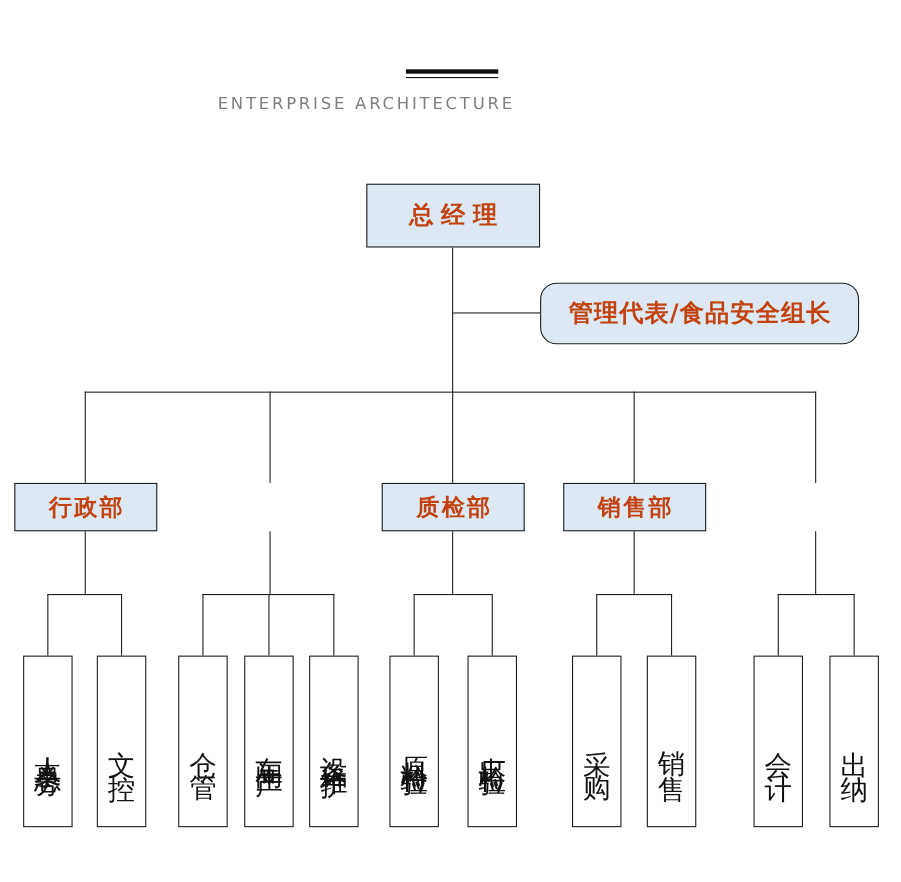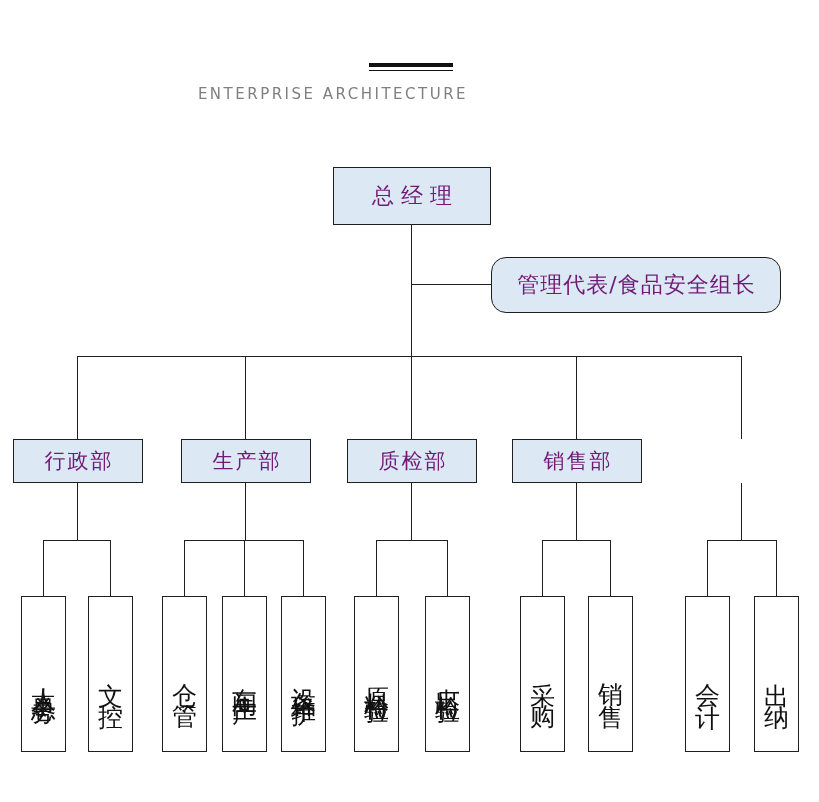--- a/index.html
+++ b/index.html
@@ -24,21 +24,21 @@
     border-top:4px solid #111;border-bottom:1.5px solid #111;
   }
   .page-subtitle{
     position:absolute;left:0;top:85px;width:666px;text-align:center;
     font-size:15px;letter-spacing:2.5px;color:var(--subtitle);
   }
   .box{
     position:absolute;box-sizing:border-box;
     background:var(--box-fill);border:1.5px solid var(--box-border);
     display:flex;align-items:center;justify-content:center;
-    font-size:21px;letter-spacing:2px;text-indent:2px;color:#701a75;
+    font-size:21px;letter-spacing:2px;text-indent:2px;color:#c2410c;font-weight:bold;
   }
   .box.root{font-size:22px;letter-spacing:7px;text-indent:7px;}
   .box.staff{font-size:22px;letter-spacing:1px;text-indent:1px;}
   .vbox{
     position:absolute;box-sizing:border-box;
     background:#ffffff;border:1.5px solid var(--box-border);
     display:flex;align-items:center;justify-content:center;
     font-size:25px;color:#111;
   }
   .vbox span{writing-mode:vertical-rl;text-orientation:upright;}
@@ -64,21 +64,20 @@
   <div class="box staff" style="left:491px;top:257px;width:290px;height:56px;border-radius:15px;">管理代表/食品安全组长</div>
 
   <div class="hline" style="left:77px;top:356px;width:665px;"></div>
   <div class="vline" style="left:77px;top:356px;height:83px;"></div>
   <div class="vline" style="left:245px;top:356px;height:83px;"></div>
   <div class="vline" style="left:411px;top:356px;height:83px;"></div>
   <div class="vline" style="left:576px;top:356px;height:83px;"></div>
   <div class="vline" style="left:741px;top:356px;height:83px;"></div>
 
   <div class="box" style="left:13px;top:439px;width:130px;height:44px;">行政部</div>
-  <div class="box" style="left:181px;top:439px;width:130px;height:44px;">生产部</div>
   <div class="box" style="left:512px;top:439px;width:130px;height:44px;">销售部</div>
   <div class="box" style="left:347px;top:439px;width:130px;height:44px;">质检部</div>
 
   <div class="vline" style="left:77px;top:483px;height:58px;"></div>
   <div class="vline" style="left:245px;top:483px;height:58px;"></div>
   <div class="vline" style="left:411px;top:483px;height:58px;"></div>
   <div class="vline" style="left:576px;top:483px;height:58px;"></div>
   <div class="vline" style="left:741px;top:483px;height:58px;"></div>
 
   <div class="hline" style="left:43px;top:540px;width:68px;"></div>

